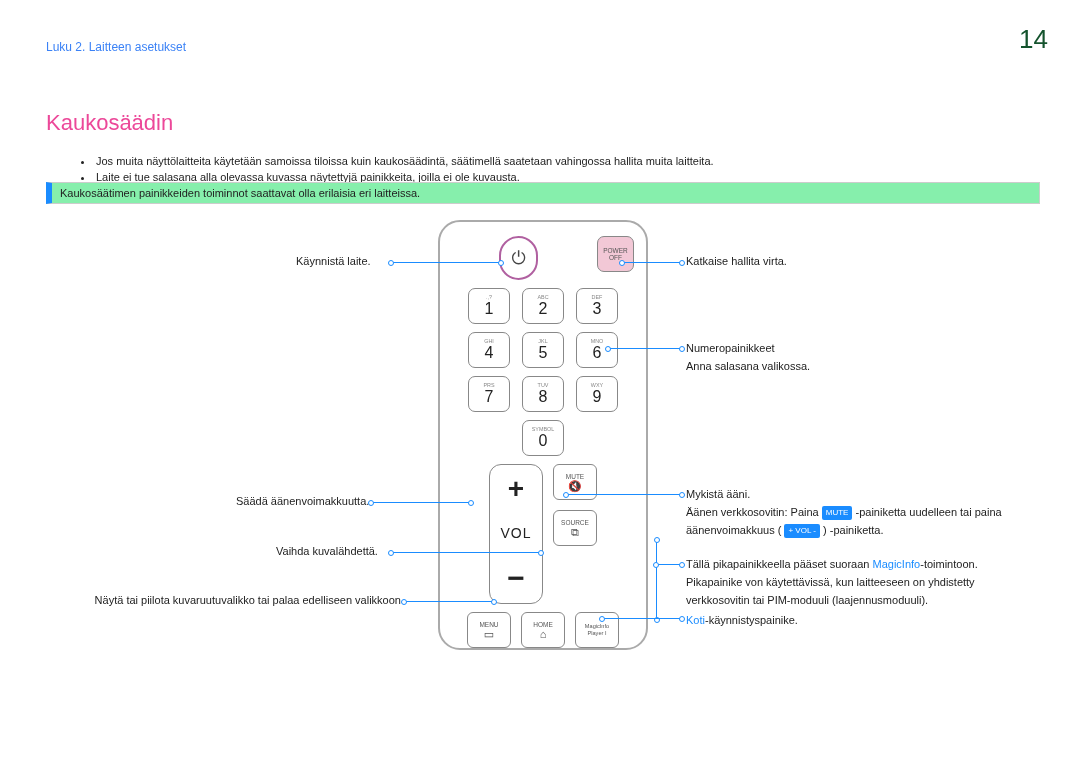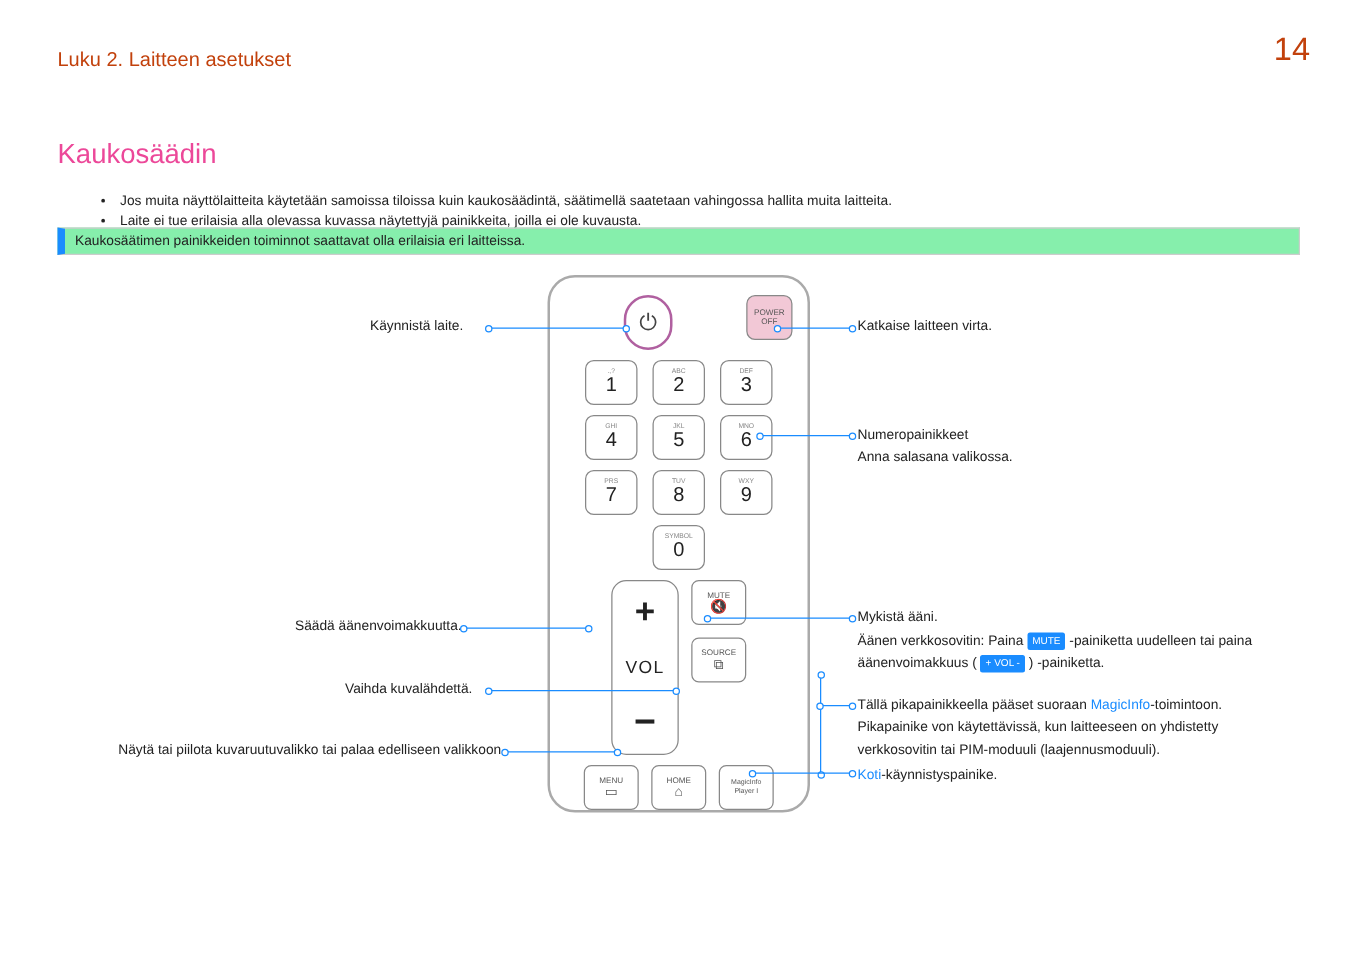--- a/index.html
+++ b/index.html
@@ -1,22 +1,22 @@
 <!DOCTYPE html>
 <html><head>
 <meta charset="utf-8">
 <style>
   body{
     margin:0;padding:0;
     font-family:Arial,Helvetica,sans-serif;
     font-size:11px;color:#222;background:#fff;
     width:1080px;height:763px;position:relative;overflow:hidden;
   }
-  .chapter{position:absolute;left:46px;top:40px;color:#c2410c;font-size:16px}
-  .pagenum{position:absolute;right:32px;top:24px;color:#c2410c;font-size:26px}
+  .chapter{position:absolute;left:46px;top:40px;color:#3b82f6;font-size:12px}
+  .pagenum{position:absolute;right:32px;top:24px;color:#14532d;font-size:26px}
   .title{position:absolute;left:46px;top:110px;color:#ec4899;font-size:22px}
   .bullets{position:absolute;left:54px;top:140px;right:40px}
   .bullets li{margin:4px 0;list-style:disc;padding-left:2px}
   .notebox{position:absolute;left:46px;top:182px;right:40px;border:1px solid #ccc;border-left:6px solid #1a8cff;padding:4px 8px;background:#86efac}
   .diagram{position:absolute;left:46px;top:220px;right:40px;bottom:0}
   .remote{
     position:absolute;left:392px;top:0;width:210px;height:430px;
     border:2px solid #aaa;border-radius:22px;background:#fff;
     padding:14px 12px 12px 12px;box-sizing:border-box;
   }
@@ -58,21 +58,21 @@
 </style>
 </head>
 <body>
 
 <div class="chapter">Luku 2. Laitteen asetukset</div>
 <div class="pagenum">14</div>
 <div class="title">Kaukosäädin</div>
 
 <ul class="bullets">
   <li>Jos muita näyttölaitteita käytetään samoissa tiloissa kuin kaukosäädintä, säätimellä saatetaan vahingossa hallita muita laitteita.</li>
-  <li>Laite ei tue erilaisia alla olevassa kuvassa näytettyjä painikkeita, joilla ei ole kuvausta.</li>
+  <li>Laite ei tue salasana alla olevassa kuvassa näytettyjä painikkeita, joilla ei ole kuvausta.</li>
 </ul>
 
 <div class="notebox">Kaukosäätimen painikkeiden toiminnot saattavat olla erilaisia eri laitteissa.</div>
 
 <div class="diagram">
 
   <div class="remote">
     <div class="row">
       <div style="width:40px"></div>
       <div class="power">⏻</div>
@@ -171,21 +171,21 @@
 
   <div class="callout" style="left:190px;top:275px;text-align:right">Säädä äänenvoimakkuutta.</div>
   <div class="leader" style="left:325px;top:282px;width:100px"></div>
 
   <div class="callout" style="left:230px;top:325px;text-align:center">Vaihda kuvalähdettä.</div>
   <div class="leader" style="left:345px;top:332px;width:150px"></div>
 
   <div class="callout" style="left:18px;top:374px;text-align:right;width:340px">Näytä tai piilota kuvaruutuvalikko tai palaa edelliseen valikkoon.</div>
   <div class="leader" style="left:358px;top:381px;width:90px"></div>
 
-  <div class="callout" style="left:640px;top:35px">Katkaise laitteen virta.</div>
+  <div class="callout" style="left:640px;top:35px">Katkaise hallita virta.</div>
   <div class="leader" style="left:576px;top:42px;width:60px"></div>
 
   <div class="callout" style="left:640px;top:122px">Numeropainikkeet</div>
   <div class="callout" style="left:640px;top:140px">Anna salasana valikossa.</div>
   <div class="leader" style="left:562px;top:128px;width:74px"></div>
 
   <div class="callout" style="left:640px;top:268px">Mykistä ääni.</div>
   <div class="callout" style="left:640px;top:286px">
     <span>Äänen verkkosovitin: Paina </span>
     <span class="inlinebtn">MUTE</span>

